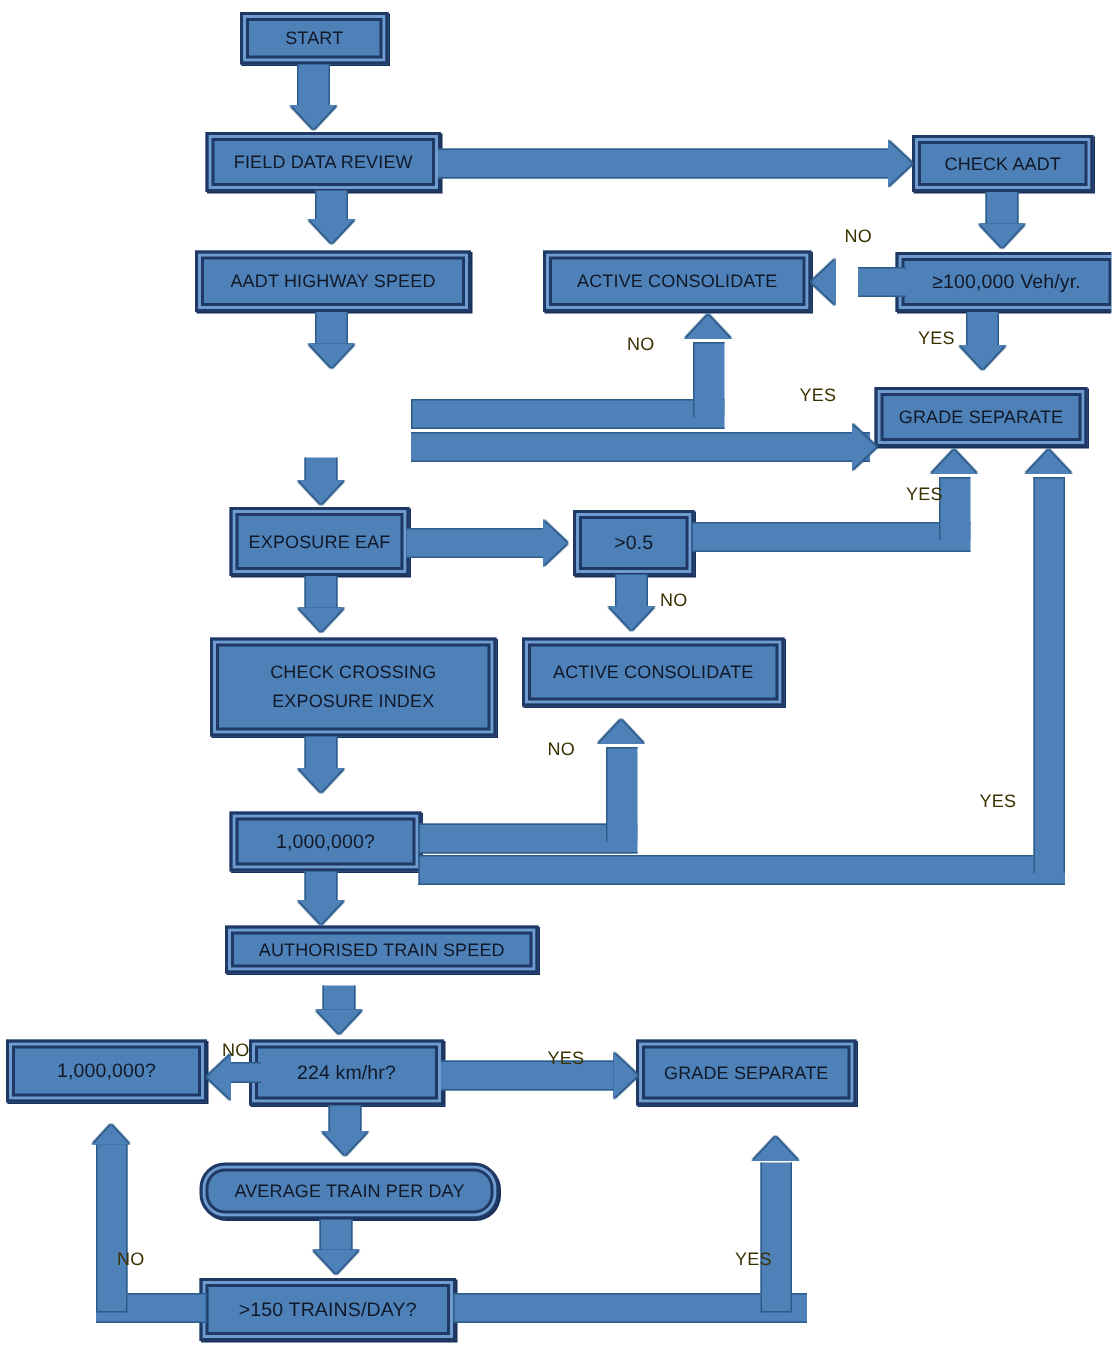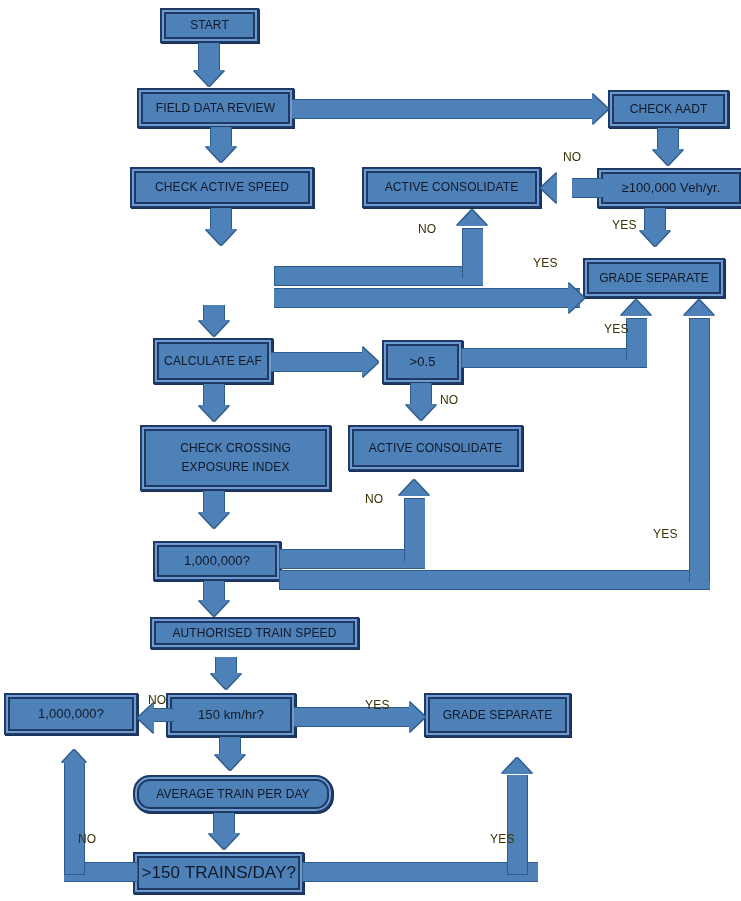--- a/index.html
+++ b/index.html
@@ -95,38 +95,38 @@
 
   <div class="node" style="left:160px;top:8px;width:99px;height:35px;">
     <span class="lbl">START</span>
   </div>
 
   <div class="node" style="left:608px;top:90px;width:121px;height:38px;">
     <span class="lbl">CHECK AADT</span>
   </div>
 
   <div class="node" style="left:130px;top:167px;width:184px;height:41px;">
-    <span class="lbl">CHECK ACTIVE SPEED</span>
+    <span class="lbl">AADT HIGHWAY SPEED</span>
   </div>
 
   <div class="node" style="left:362px;top:167px;width:179px;height:41px;">
     <span class="lbl">ACTIVE CONSOLIDATE</span>
   </div>
 
   <div class="node" style="left:597px;top:168px;width:148px;height:40px;font-size:13px;">
     <span class="lbl">≥100,000 Veh/yr.</span>
   </div>
 
 
   <div class="node" style="left:583px;top:258px;width:142px;height:40px;">
     <span class="lbl">GRADE SEPARATE</span>
   </div>
 
   <div class="node" style="left:153px;top:338px;width:120px;height:46px;">
-    <span class="lbl">CALCULATE EAF</span>
+    <span class="lbl">EXPOSURE EAF</span>
   </div>
 
   <div class="node" style="left:382px;top:340px;width:81px;height:44px;font-size:13px;">
     <span class="lbl">&gt;0.5</span>
   </div>
 
   <div class="node two-line" style="left:128px;top:425px;width:191px;height:66px;flex-direction:column;">
     <span class="lbl">CHECK CROSSING</span>
     <span class="lbl">EXPOSURE INDEX</span>
   </div>
@@ -141,32 +141,32 @@
 
   <div class="node" style="left:150px;top:617px;width:209px;height:32px;">
     <span class="lbl">AUTHORISED TRAIN SPEED</span>
   </div>
 
   <div class="node" style="left:4px;top:693px;width:134px;height:42px;font-size:13px;">
     <span class="lbl">1,000,000?</span>
   </div>
 
   <div class="node" style="left:166px;top:693px;width:130px;height:44px;font-size:13px;">
-    <span class="lbl">150 km/hr?</span>
+    <span class="lbl">224 km/hr?</span>
   </div>
 
   <div class="node" style="left:424px;top:693px;width:147px;height:44px;">
     <span class="lbl">GRADE SEPARATE</span>
   </div>
 
   <div class="node" style="left:133px;top:775px;width:200px;height:38px;border-radius:17px;">
     <span class="lbl">AVERAGE TRAIN PER DAY</span>
   </div>
 
-  <div class="node" style="left:133px;top:852px;width:171px;height:42px;font-size:17px;text-align:right;">
+  <div class="node" style="left:133px;top:852px;width:171px;height:42px;font-size:13px;">
     <span class="lbl">&gt;150 TRAINS/DAY?</span>
   </div>
 
   <div class="seg" style="left:198px;top:43px;width:22px;height:28px;border-top:none;"></div>
   <div class="head down" style="left:194px;top:70px;"></div>
 
   <div class="seg" style="left:292px;top:99px;width:302px;height:20px;border-left:none;border-right:none;"></div>
   <div class="head right" style="left:592px;top:94px;"></div>
 
   <div class="seg" style="left:210px;top:127px;width:22px;height:20px;border-top:none;"></div>

